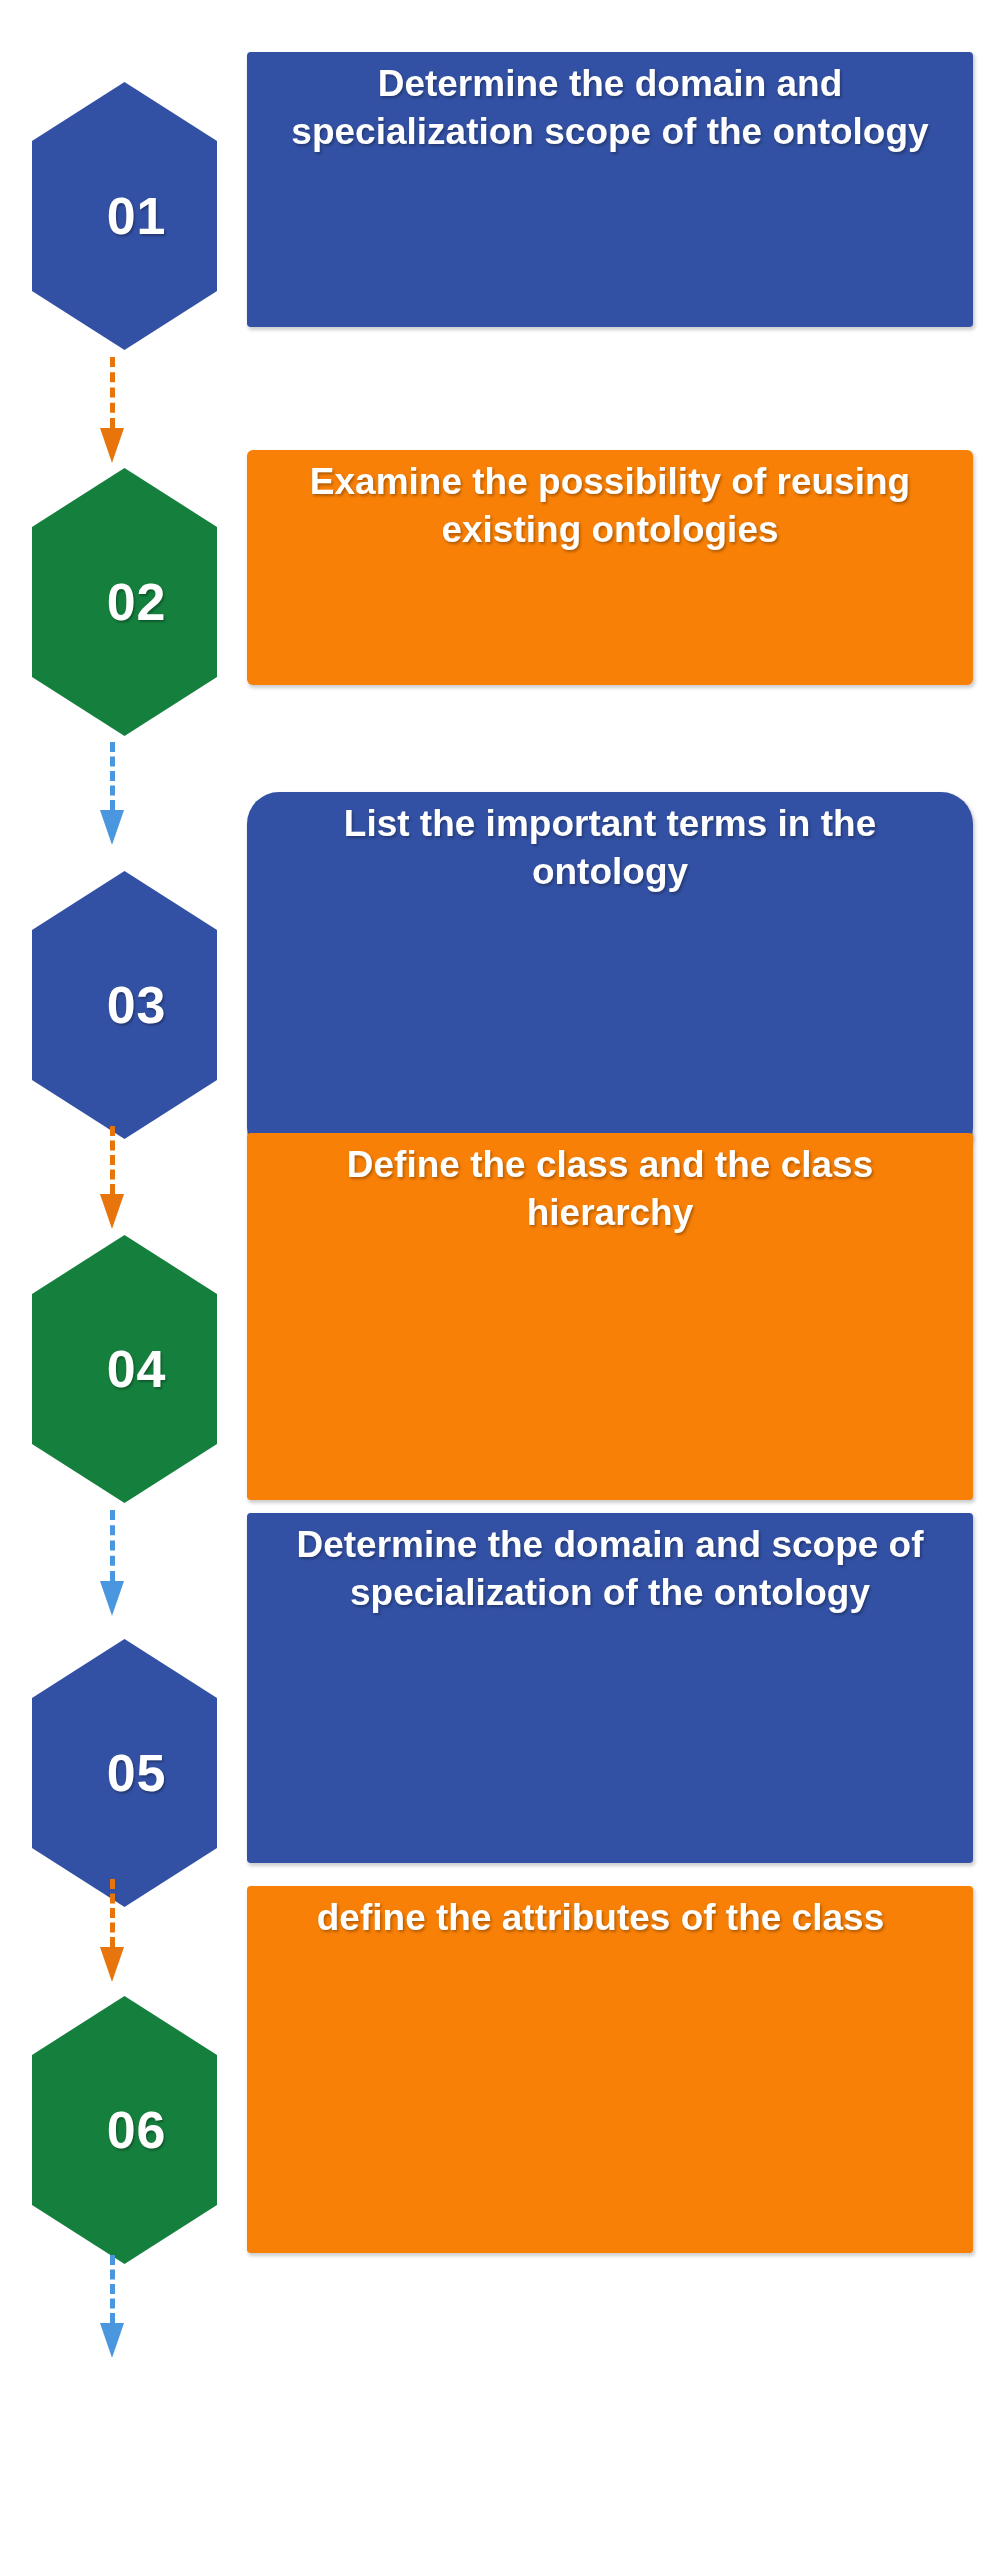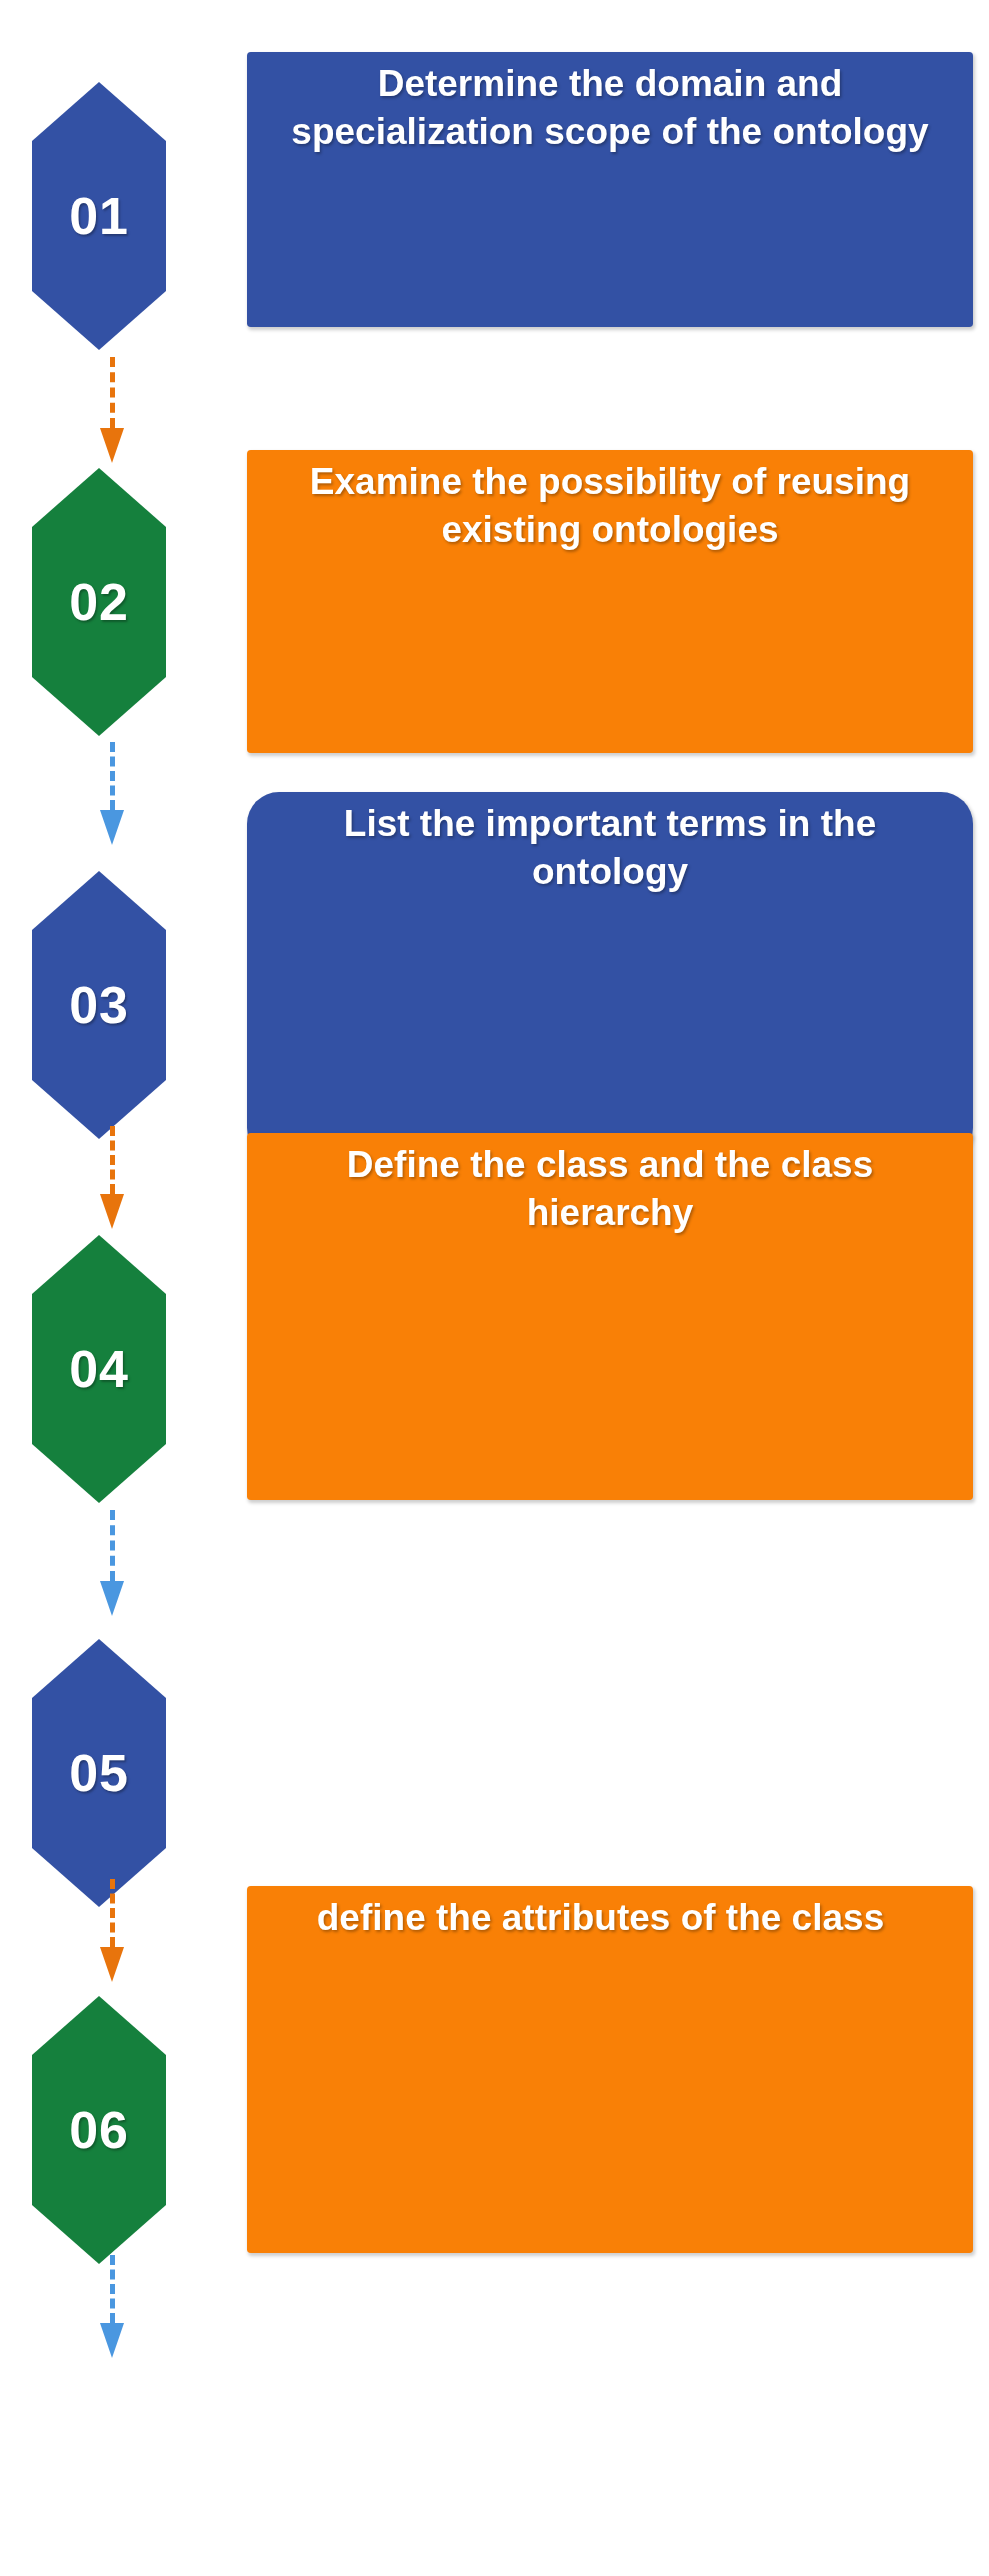--- a/index.html
+++ b/index.html
@@ -26,27 +26,28 @@
   }
 
   
   .hex-wrap {
     position: absolute;
     left: 32px;
     width: 161px;
   }
   .hex {
     position: relative;
-    width: 134px;
+    width: 161px;
     height: 268px;
     clip-path: polygon(50% 0%, 100% 22%, 100% 78%, 50% 100%, 0% 78%, 0% 22%);
     display: flex;
     align-items: center;
     justify-content: center;
     filter: drop-shadow(1.5px 2.3px 2.3px rgba(0,0,0,0.22));
+    padding-left: 24px;
   }
   .hex.blue  { background: #3351A4; }
   .hex.orange{ background: #15803d; }
   .hex-num {
     color: #ffffff;
     font-size: 52px;
     font-weight: bold;
     letter-spacing: 0.8px;
     line-height: 1;
     text-shadow: 1.5px 1.5px 2.3px rgba(0,0,0,0.30);
@@ -128,21 +129,21 @@
     <div class="conn-line orange"></div>
     <div class="conn-head orange"></div>
   </div>
 
   <div class="step-row" style="top:426px;height:365px;">
     <div class="hex-wrap" style="top:42px;">
       <div class="hex orange">
         <span class="hex-num">02</span>
       </div>
     </div>
-    <div class="card orange" style="top:24px;height:303px;">
+    <div class="card orange" style="top:24px;height:235px;border-radius:6px;">
       <span class="card-text">Examine the possibility of reusing existing ontologies</span>
     </div>
   </div>
   <div class="connector" style="top:742px;height:103px;">
     <div class="conn-line blue"></div>
     <div class="conn-head blue"></div>
   </div>
 
   <div class="step-row" style="top:806px;height:350px;">
     <div class="hex-wrap" style="top:65px;">
@@ -173,20 +174,23 @@
     <div class="conn-line blue"></div>
     <div class="conn-head blue"></div>
   </div>
 
   <div class="step-row" style="top:1559px;height:357px;">
     <div class="hex-wrap" style="top:80px;">
       <div class="hex blue">
         <span class="hex-num">05</span>
       </div>
     </div>
+    <div class="card blue" style="top:-46px;height:350px;">
+      <span class="card-text">Determine the domain and scope of specialization of the ontology</span>
+    </div>
   </div>
   <div class="connector" style="top:1879px;height:103px;">
     <div class="conn-line orange"></div>
     <div class="conn-head orange"></div>
   </div>
 
   <div class="step-row" style="top:1947px;height:350px;">
     <div class="hex-wrap" style="top:49px;">
       <div class="hex orange">
         <span class="hex-num">06</span>

